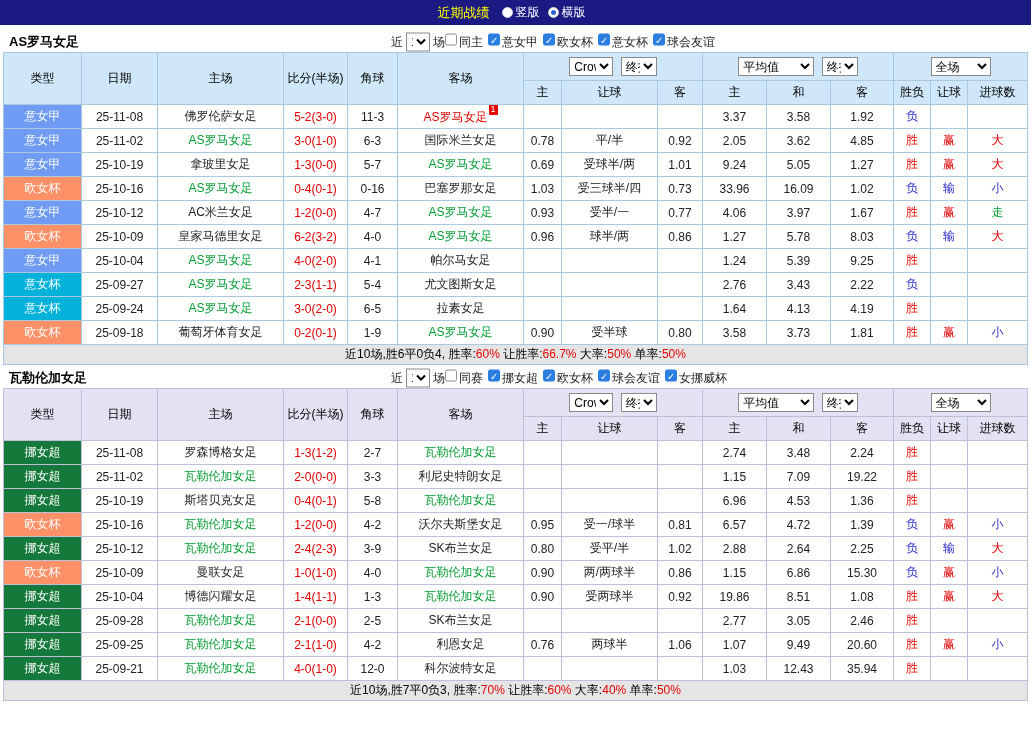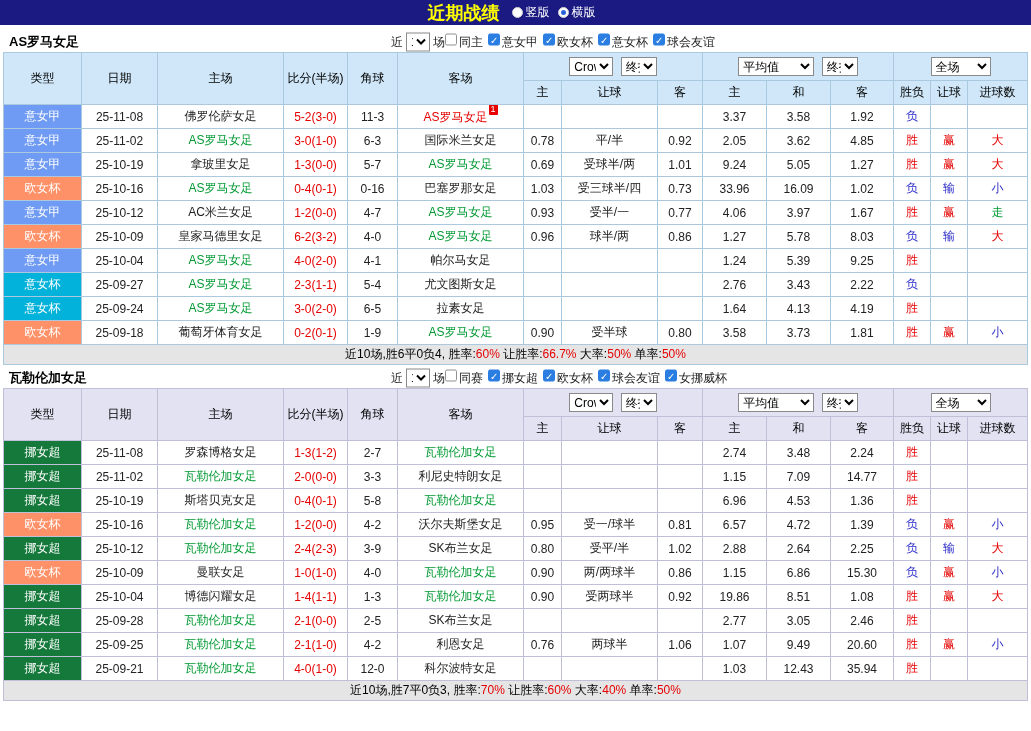--- a/index.html
+++ b/index.html
@@ -4,21 +4,21 @@
 <style>
   :root{
     --red:#e60000; --blue:#2b2bc8; --green:#009933;
     --topbar_bg:#1a1a82; --title_yellow:#ffff00;
   }
   *{box-sizing:border-box}
   html,body{background:#fff}
   body{margin:0;width:1031px;font:12px "Liberation Sans","DejaVu Sans",sans-serif;color:#222}
 
   .topbar{height:25px;background:var(--topbar_bg);display:flex;align-items:center;justify-content:center;gap:12px}
-  .topbar-title{color:var(--title_yellow);font-weight:bold;font-size:18px}
+  .topbar-title{color:var(--title_yellow);font-weight:normal;font-size:13px}
   .radio-opt{color:#fff;display:inline-flex;align-items:center;gap:3px;margin-right:8px;cursor:pointer}
   .radio{display:inline-block;width:11px;height:11px;border-radius:50%;background:#fff;border:1px solid #cfcfcf;position:relative}
   .radio.on::after{content:"";position:absolute;left:2px;top:2px;right:2px;bottom:2px;border-radius:50%;background:#2a62d8}
 
   .section{margin:6px 3px 0}
   .section + .section{margin-top:2px}
   .title-row{position:relative;height:21px;display:flex;align-items:center}
   .team-title{font-weight:bold;font-size:13px;padding-left:6px;color:#000}
   .filters{position:absolute;left:388px;top:50%;transform:translateY(-50%);display:flex;align-items:center;white-space:nowrap}
   .filters select{margin:0 3px}
@@ -411,21 +411,21 @@
           <td>25-11-02</td>
           <td class="c-g">瓦勒伦加女足</td>
           <td class="score">2-0(0-0)</td>
           <td>3-3</td>
           <td>利尼史特朗女足</td>
           <td></td>
           <td></td>
           <td></td>
           <td>1.15</td>
           <td>7.09</td>
-          <td>14.77</td>
+          <td>19.22</td>
           <td class="c-r">胜</td>
           <td></td>
           <td></td>
         </tr>
         <tr>
           <td class="type" style="background: rgb(22, 121, 60);">挪女超</td>
           <td>25-10-19</td>
           <td>斯塔贝克女足</td>
           <td class="score">0-4(0-1)</td>
           <td>5-8</td>

